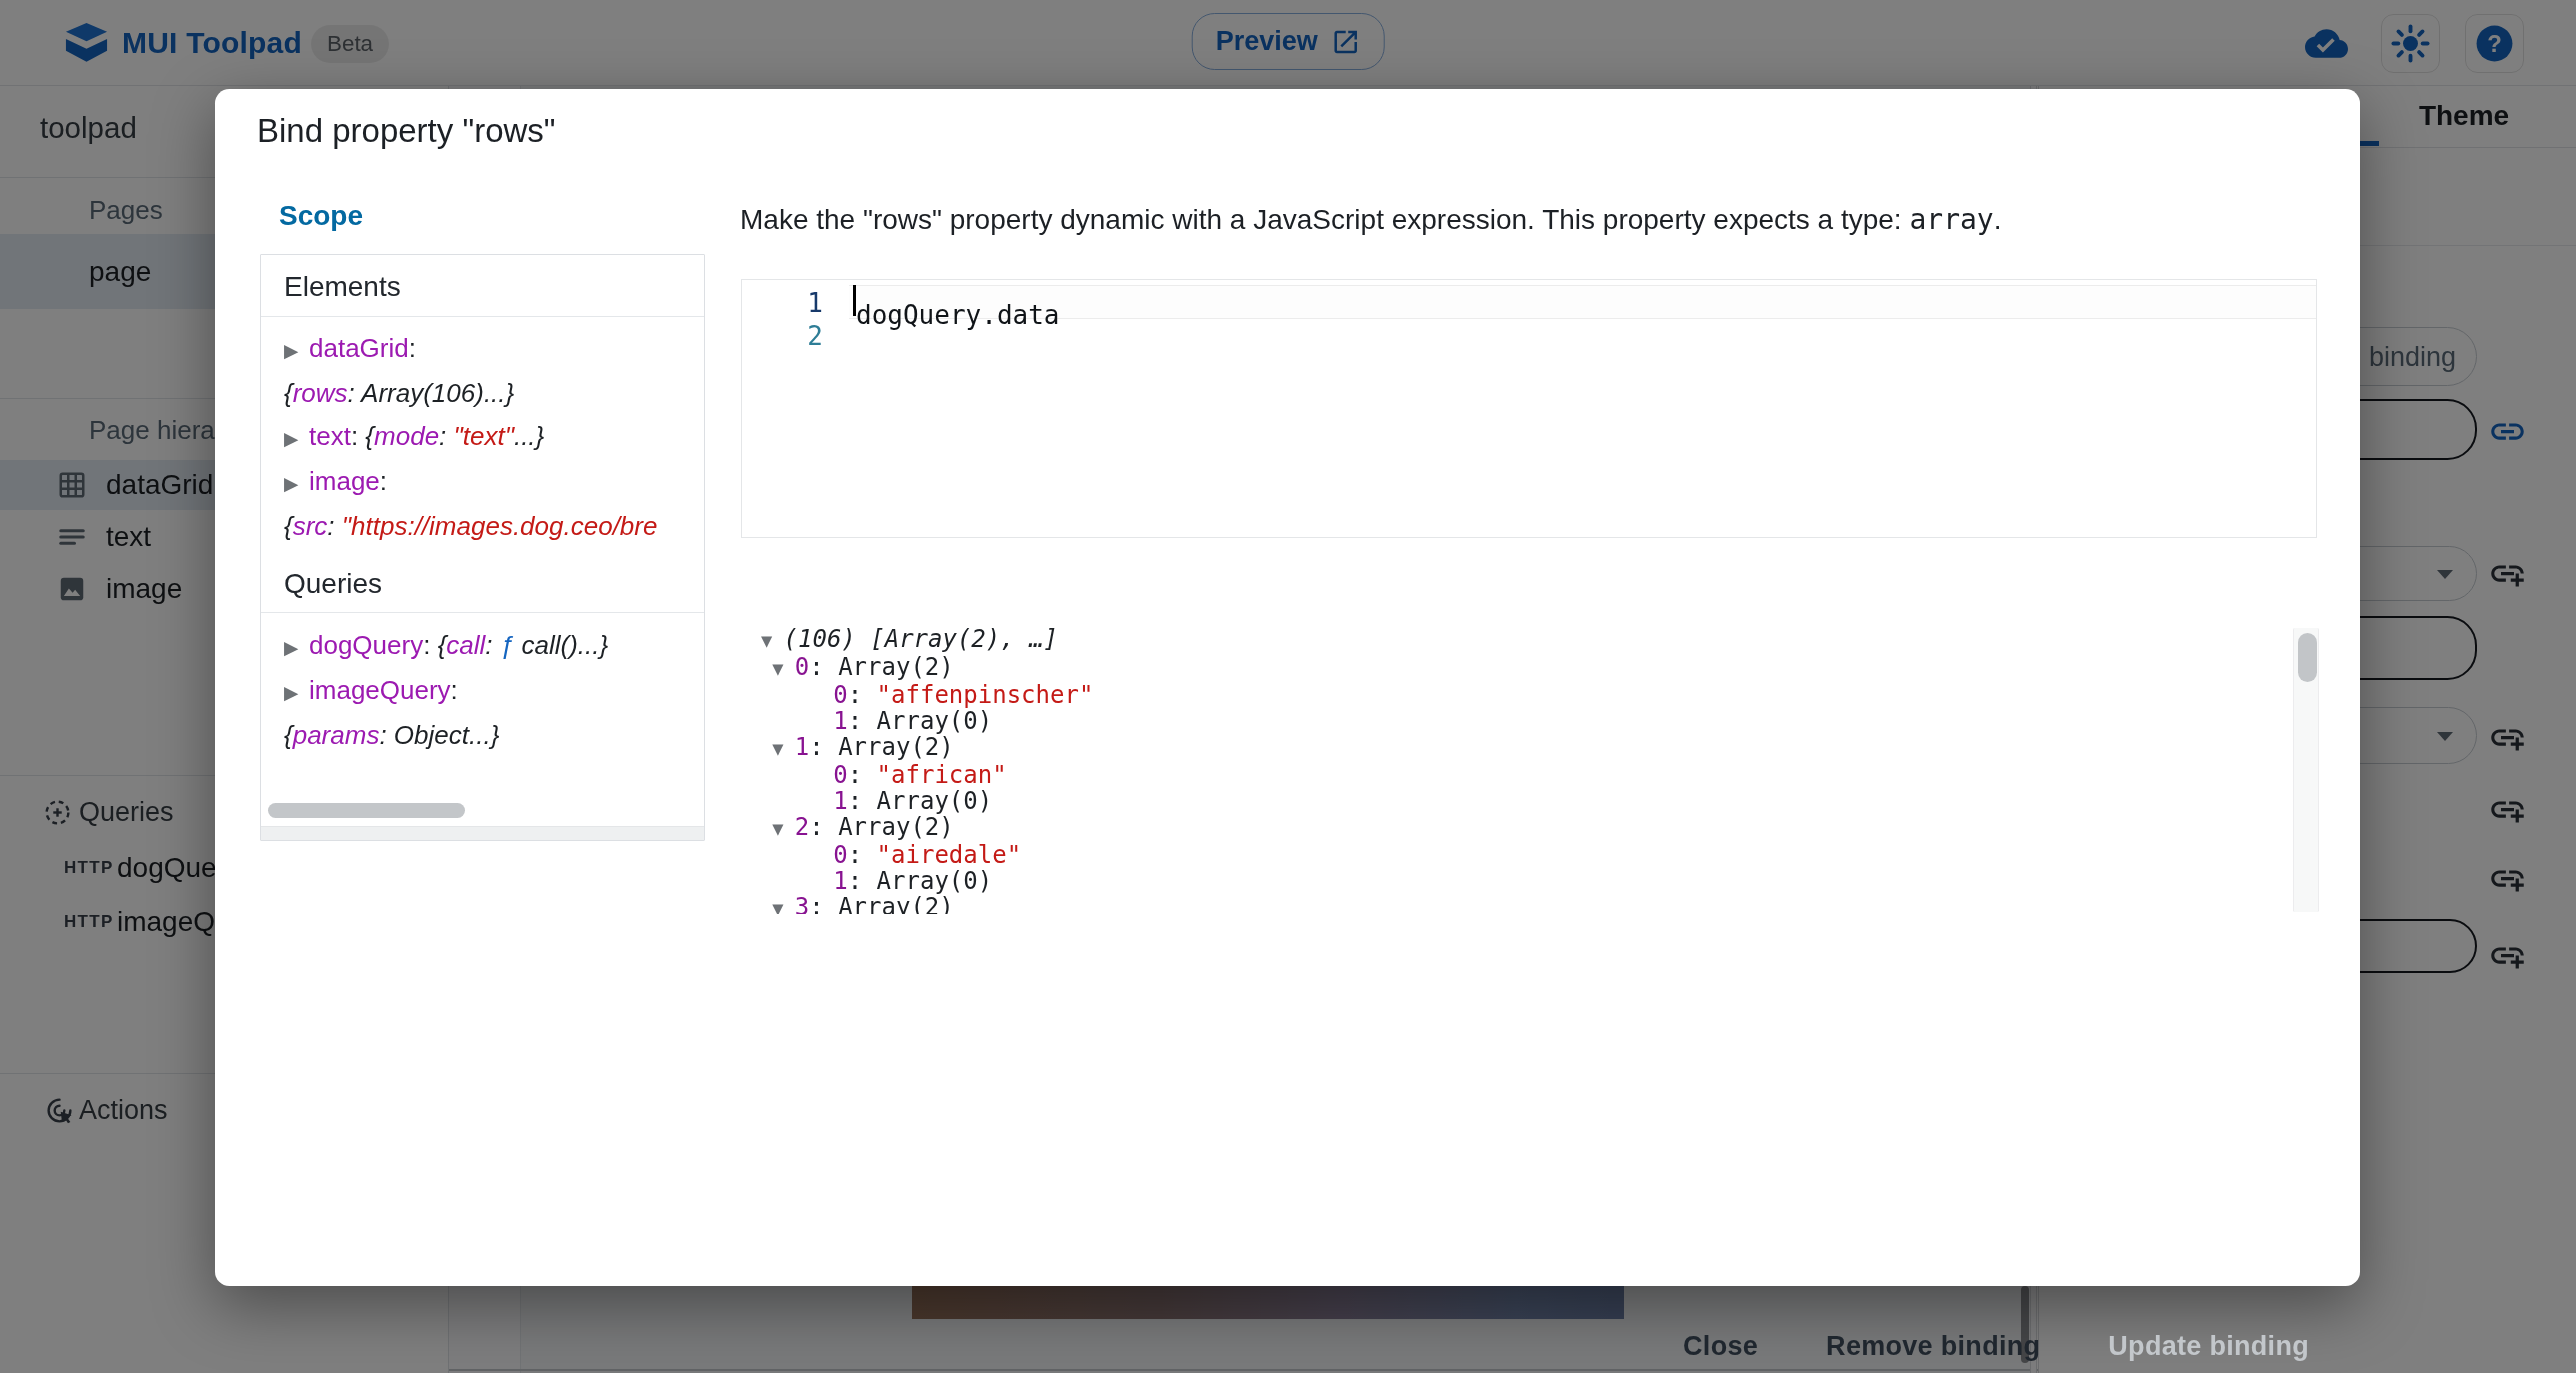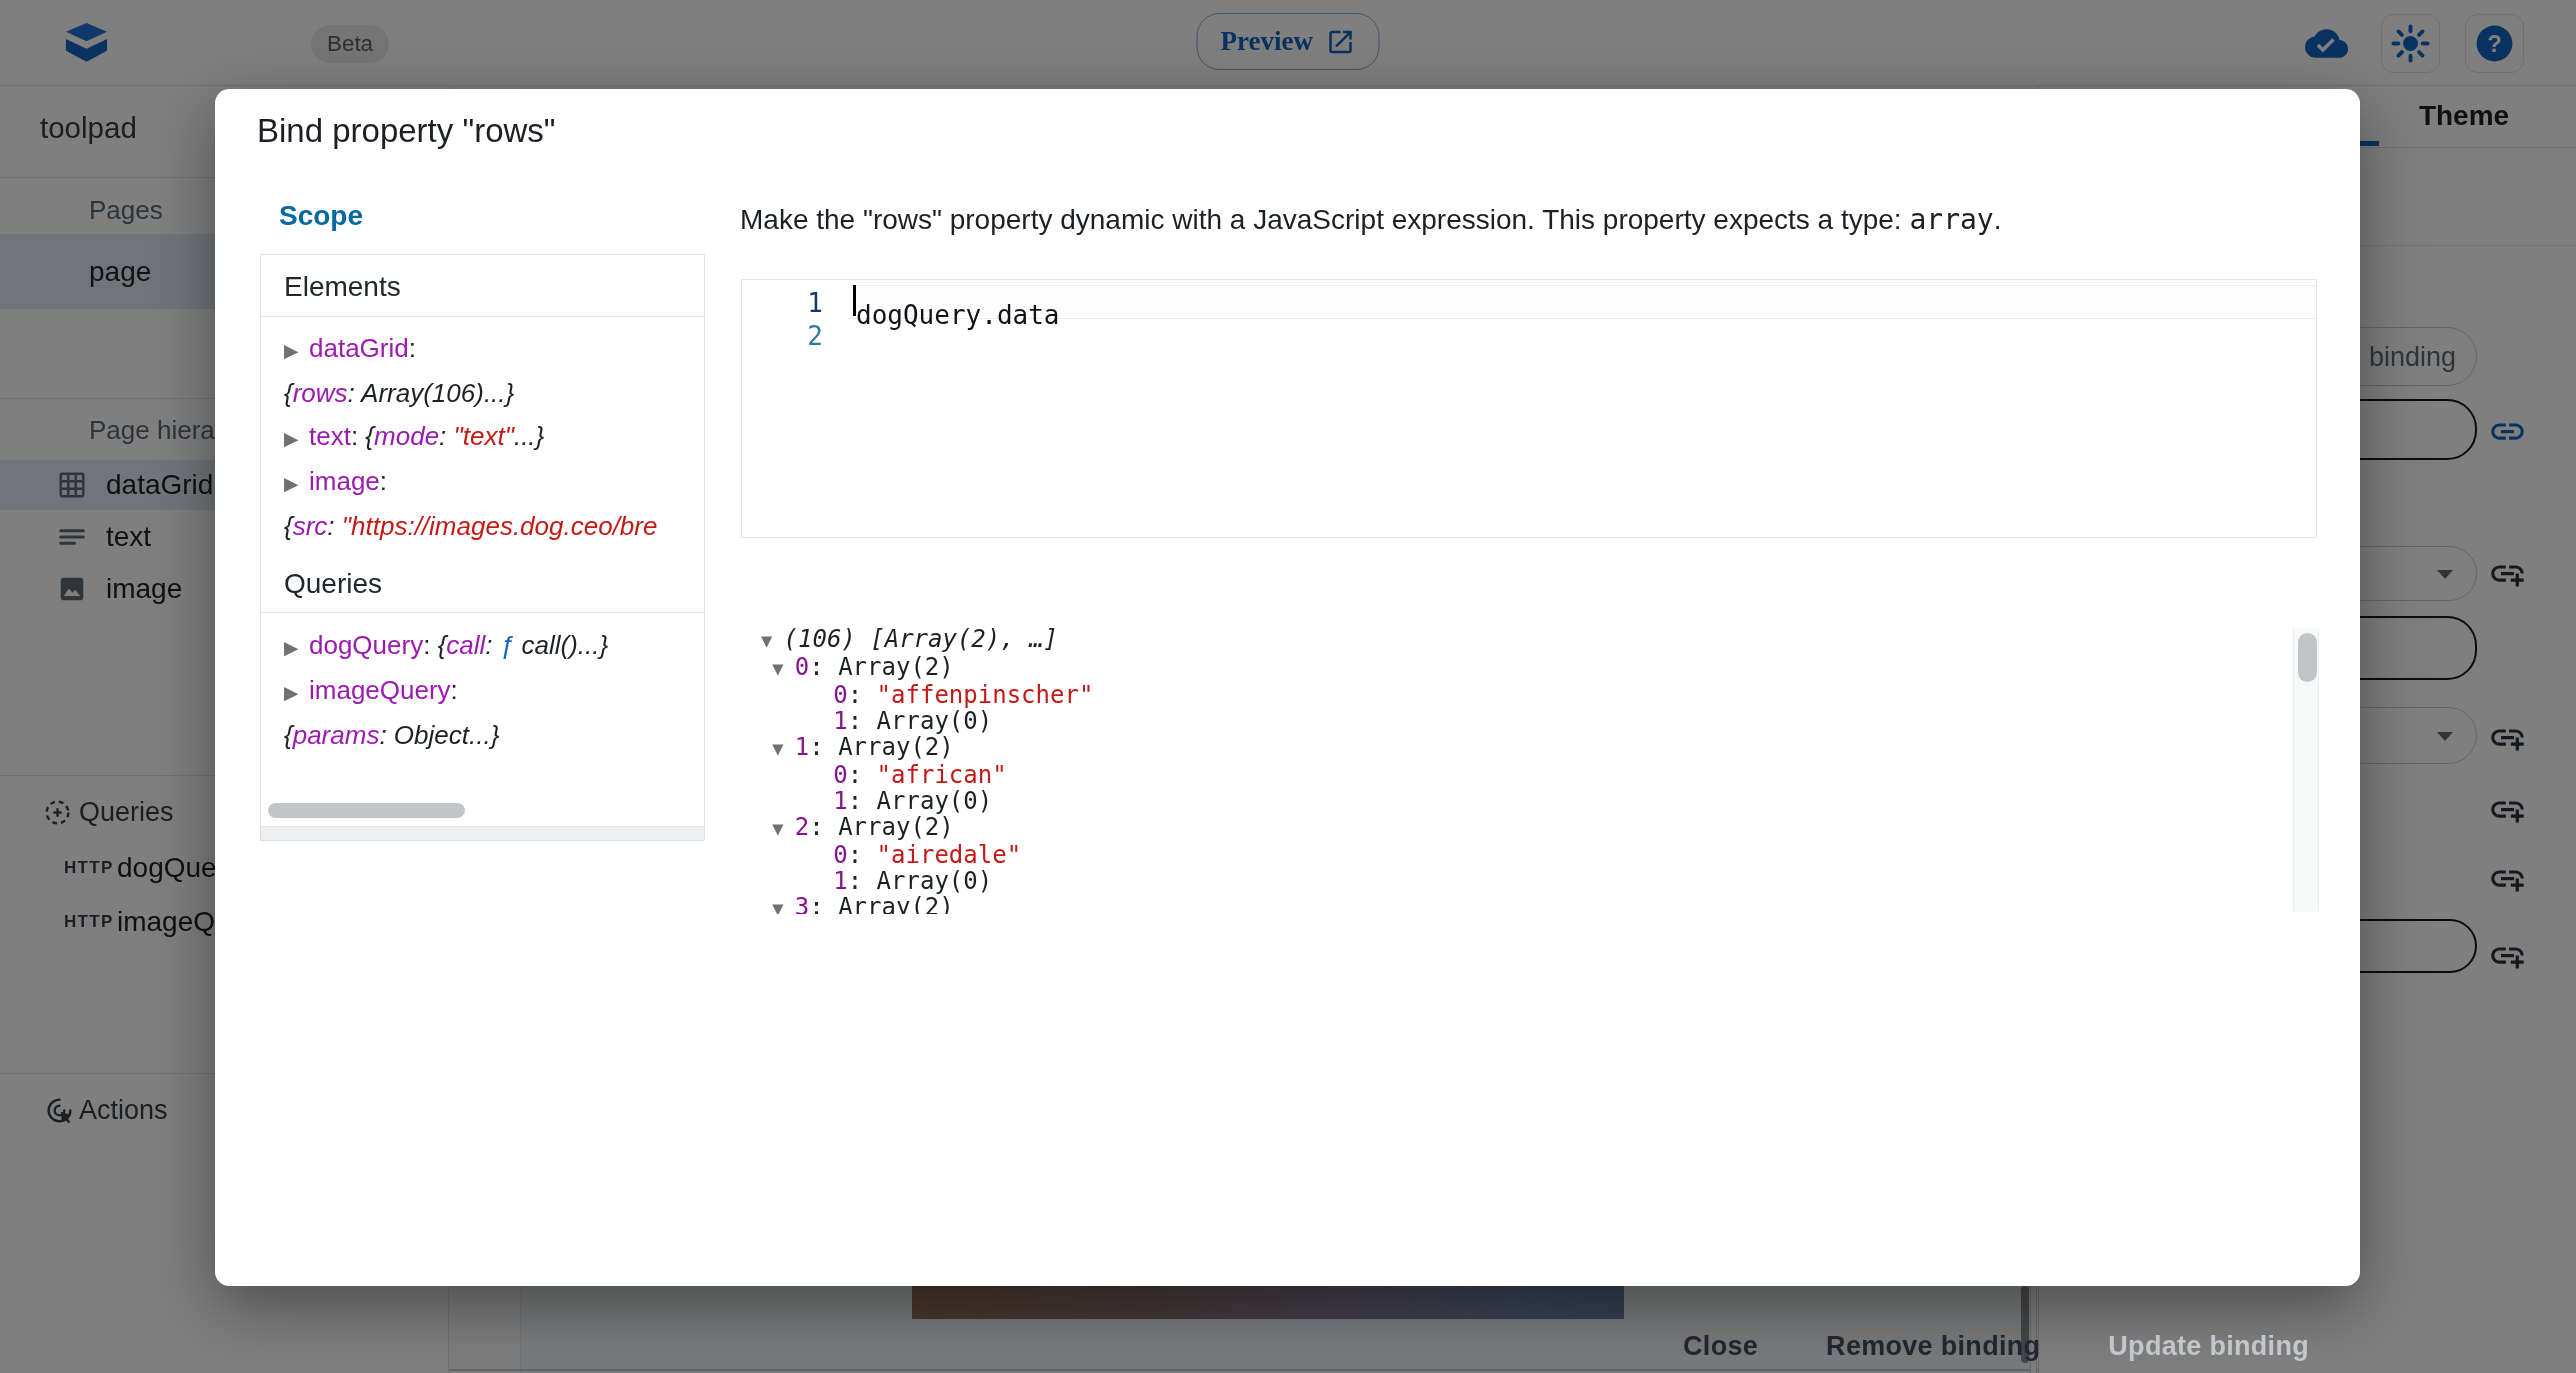--- a/index.html
+++ b/index.html
@@ -14,21 +14,21 @@
     background:#fff; border-bottom:0.9px solid #e2e5e9; z-index:1; }
   .brand-logo { position:absolute; left:63px; top:19.7px; width:47px; height:47px; }
   .brand-name { position:absolute; left:122px; top:0; height:86px; display:flex; align-items:center;
     font-size:30px; font-weight:700; color:#1565c0; letter-spacing:0.2px; }
   .beta-chip { position:absolute; left:311px; top:25px; height:38px; padding:0 16px;
     display:flex; align-items:center; background:rgba(0,0,0,0.08); border-radius:19.7px;
     font-size:22.4px; color:#5c6268; }
   .preview-btn { position:absolute; left:1288px; top:13.4px; transform:translateX(-50%);
     height:57px; padding:0 23px; display:flex; align-items:center; gap:12.5px;
     border:1.8px solid #87aede; border-radius:23px; background:transparent;
-    color:#1565c0; font-size:27px; font-weight:600; font-family:Liberation Serif, serif; cursor:pointer; }
+    color:#1565c0; font-size:27px; font-weight:600; font-family:Liberation Sans, sans-serif; cursor:pointer; }
   .appbar-right { position:absolute; right:52px; top:0; height:86px; display:flex; align-items:center; gap:25px; }
   .iconbtn { width:59px; height:59px; display:flex; align-items:center; justify-content:center;
     border-radius:12.5px; color:#1565c0; background:transparent; border:none; cursor:pointer; }
   .iconbtn.bordered { border:1.8px solid rgba(0,0,0,0.12); }
 
   
   .sidebar { position:absolute; left:0; top:86px; width:449px; bottom:0;
     background:#fff; border-right:0.9px solid #dfe3e7; }
   .sb-title { position:absolute; left:40px; top:25px; font-size:29.5px; color:#373e45; }
   .sb-div { position:absolute; left:0; width:100%; border-top:0.9px solid #e1e4e8; }
@@ -137,20 +137,21 @@
 
 <div class="stage">
 
   <header class="appbar">
     <span class="brand-logo">
       <svg viewBox="0 0 32 30" width="47" height="47">
         <path d="M2 7 L16 1 L30 7 L16 13.5 Z" fill="#1e73d2"></path>
         <path d="M2 12 L16 18.5 L30 12 L30 20 L16 27.5 L2 20 Z" fill="#1565c0"></path>
       </svg>
     </span>
+    <span class="brand-name">MUI Toolpad</span>
     <span class="beta-chip">Beta</span>
     <button class="preview-btn">
       <span>Preview</span>
       <span>
         <svg viewBox="0 0 24 24" width="30" height="30" fill="#1565c0">
           <path d="M19 19H5V5h7V3H5c-1.11 0-2 .9-2 2v14c0 1.1.89 2 2 2h14c1.1 0 2-.9 2-2v-7h-2v7zM14 3v2h3.59l-9.83 9.83 1.41 1.41L19 6.41V10h2V3h-7z"></path>
         </svg>
       </span>
     </button>
     <div class="appbar-right">

